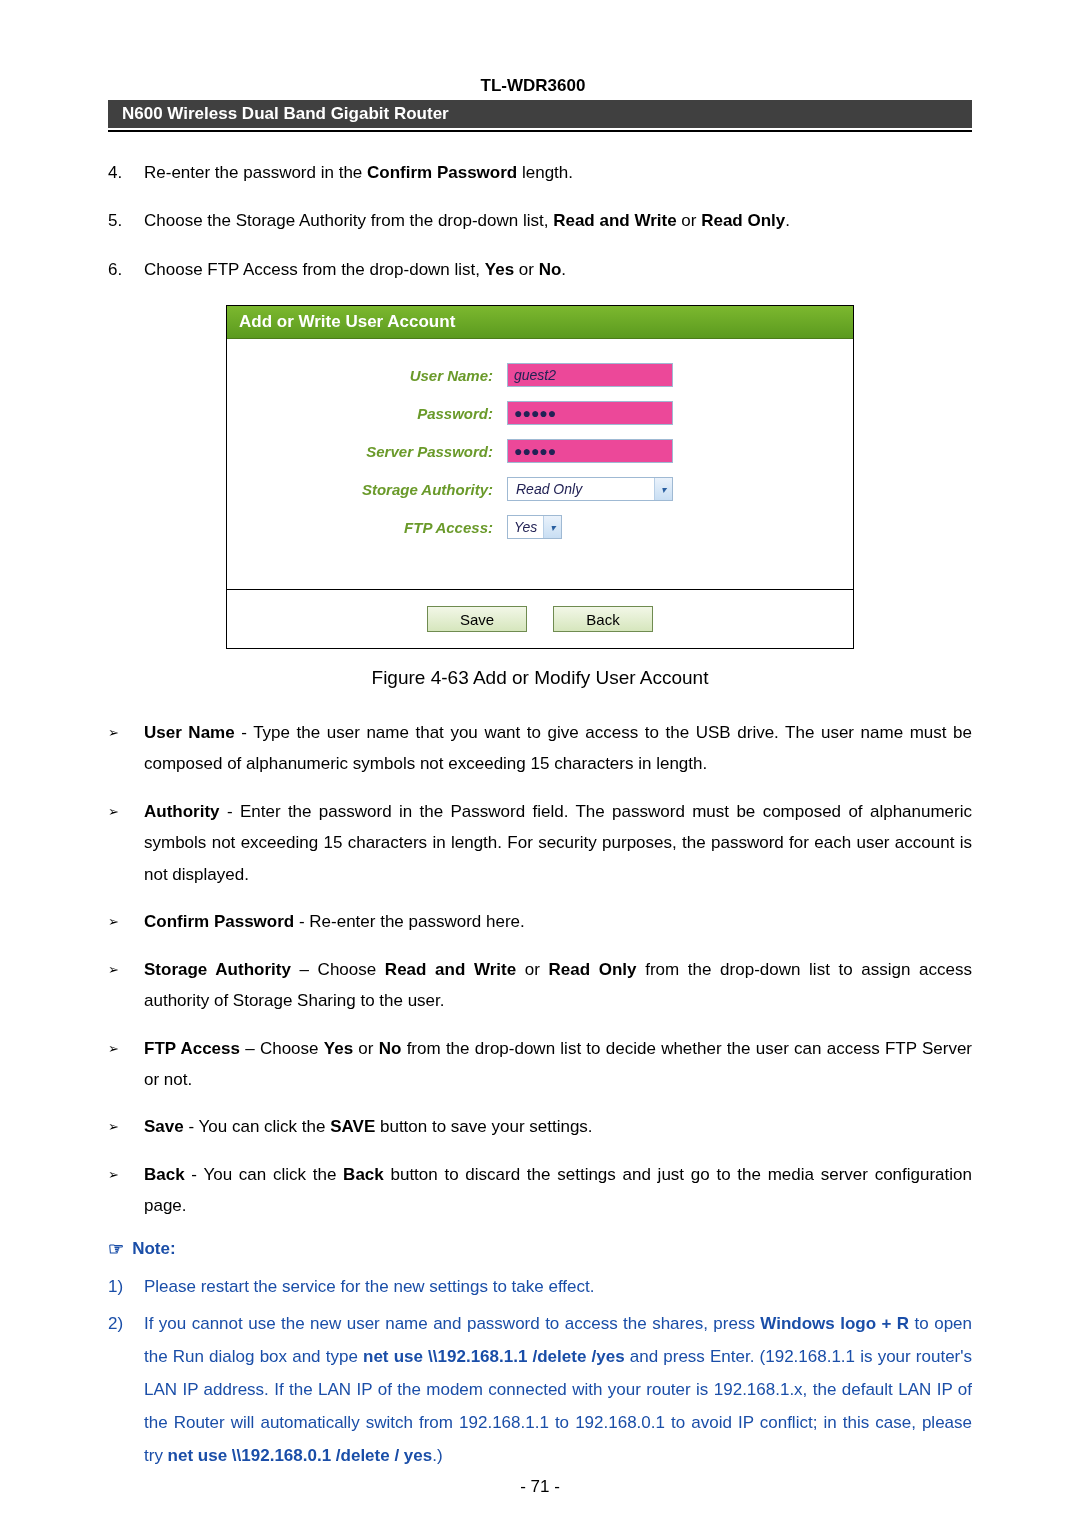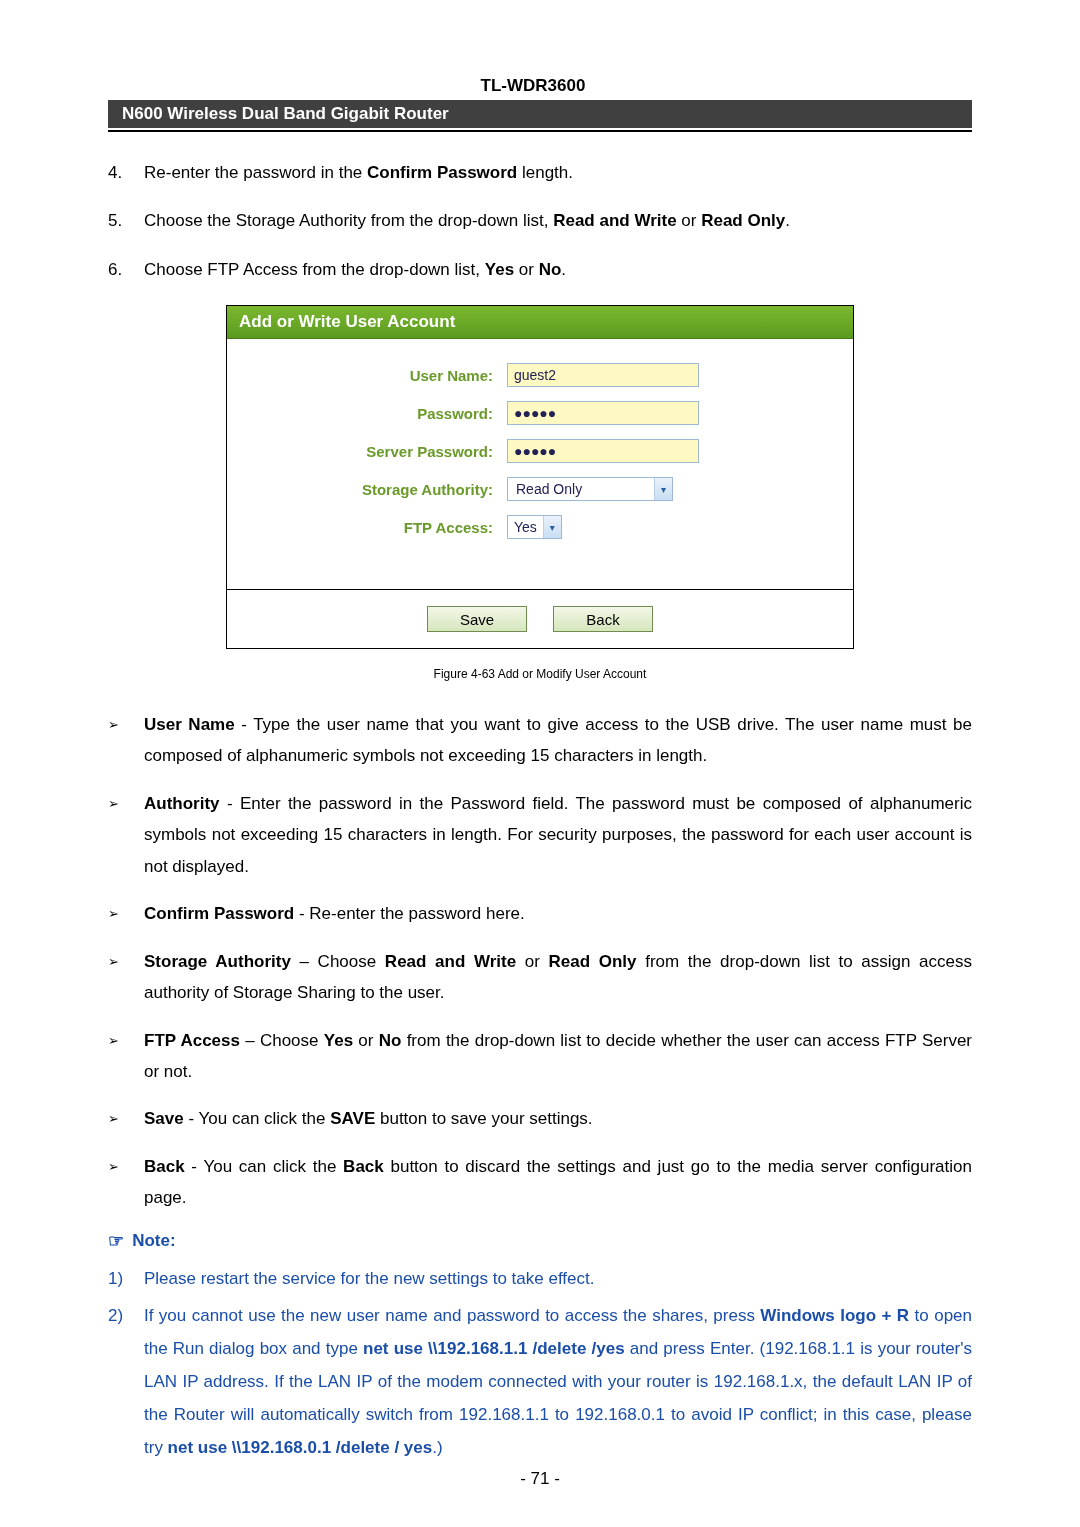--- a/index.html
+++ b/index.html
@@ -14,31 +14,31 @@
 
   
   .step { display: flex; font-size: 17px; line-height: 1.55; margin-bottom: 22px; }
   .step .num { min-width: 36px; }
   .step .txt { flex: 1; }
   .bold { font-weight: bold; }
 
   
   .figwrap { margin: 0 auto 18px auto; width: 628px; border: 1px solid #000; }
   .fig-titlebar { background: #6aa626; background: linear-gradient(#7cb82f,#5b9a1f); color: #fff; font-weight: bold; font-size: 17px; padding: 6px 12px; border-bottom: 1px solid #4b7c1a; }
-  .fig-body { background: #fff; padding: 24px 0 10px 0; }
+  .fig-body { background: #fff; padding: 24px 0 10px 0; font-style: italic; }
   .form-row { display: flex; align-items: center; margin-bottom: 14px; }
   .form-label { width: 280px; text-align: right; color: #6a9a2a; font-weight: bold; font-size: 15px; padding-right: 14px; }
-  .form-input { border: 1px solid #9fb9d3; background: #fef9c3; height: 24px; width: 192px; padding: 8px 6px; font-size: 14px; color: #225; display: inline-flex; align-items: center; }
+  .form-input { border: 1px solid #9fb9d3; background: #ec4899; height: 24px; width: 166px; padding: 8px 6px; font-size: 14px; color: #225; display: inline-flex; align-items: center; }
   .form-select { border: 1px solid #9fb9d3; background: #fff; height: 24px; font-size: 14px; color: #225; display: inline-flex; align-items: center; }
   .sel-body { padding: 0 8px; display: inline-block; }
   .sel-arrow { width: 18px; height: 22px; display: inline-flex; align-items: center; justify-content: center; border-left: 1px solid #b8cfe6; background: linear-gradient(#eaf2fb,#c8def3); color: #2a5fa0; font-size: 10px; }
   .sel-small .sel-body { padding: 0 6px; }
   .fig-foot { border-top: 1px solid #000; padding: 16px 0; display: flex; justify-content: center; gap: 26px; }
   .fig-btn { min-width: 100px; height: 26px; border: 1px solid #6f8b50; background: linear-gradient(#f2f7e7,#d6e6bd); font-size: 15px; display: inline-flex; align-items: center; justify-content: center; }
-  .fig-cap { text-align: center; font-size: 12px; margin: 10px 0 28px 0; }
+  .fig-cap { text-align: center; font-size: 19px; margin: 10px 0 28px 0; }
 
   
   .bullet { display: flex; font-size: 17px; line-height: 1.85; margin-bottom: 16px; text-align: justify; }
   .bullet .arrow { min-width: 36px; font-size: 13px; padding-top: 4px; }
   .bullet .txt { flex: 1; }
 
   
   .note-hdr { display: flex; align-items: center; color: #1a4ea8; font-size: 17px; font-weight: bold; margin: 6px 0 10px 0; }
   .note-hdr .hand { margin-right: 8px; font-size: 18px; }
   .note-item { display: flex; color: #1a4ea8; font-size: 17px; line-height: 1.95; text-align: justify; margin-bottom: 4px; }

